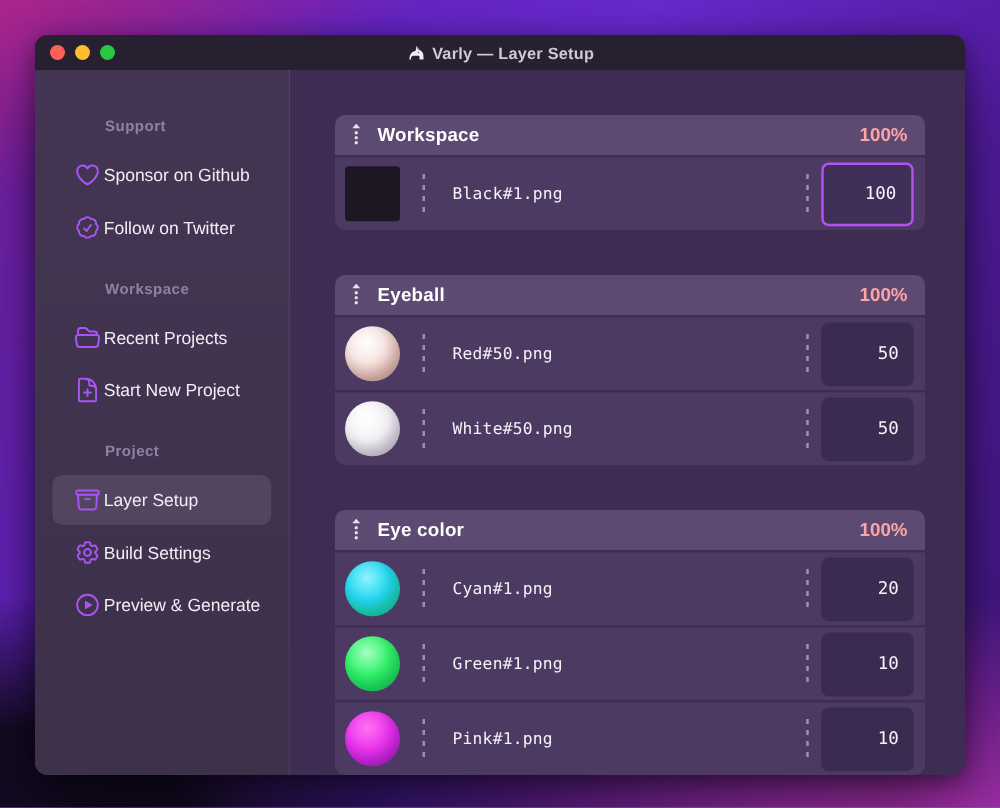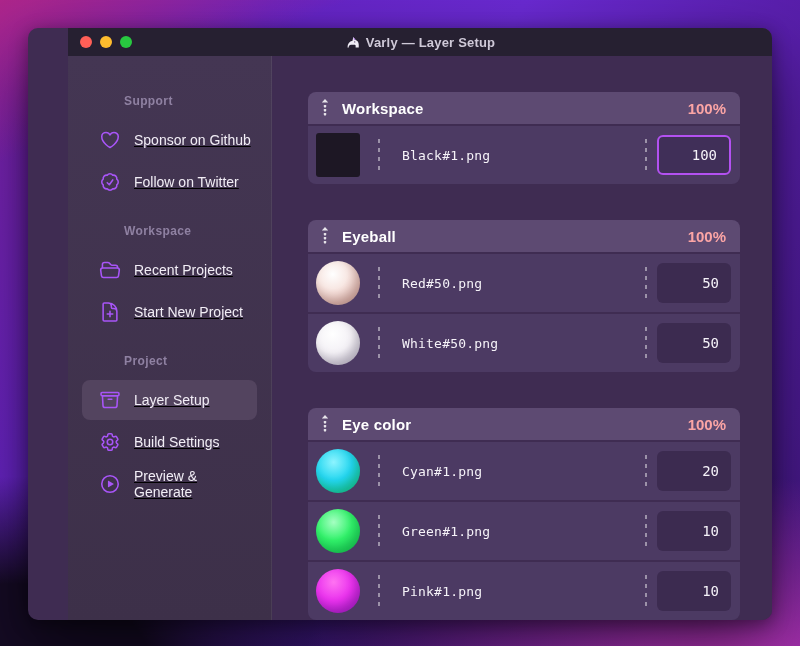--- a/index.html
+++ b/index.html
@@ -15,21 +15,20 @@
     position:relative;
   }
 
   
   .window{
     position:absolute; left:28px; top:28px; width:744px; height:592px;
     border-radius:10px; overflow:hidden;
     box-shadow:0 30px 70px rgba(0,0,0,.55), 0 4px 18px rgba(0,0,0,.4);
     display:flex; flex-direction:column;
     background:#3f2c52;
-    padding-left:40px;
   }
   .titlebar{
     height:28px; flex:0 0 28px; background:#262031;
     display:flex; align-items:center; position:relative;
   }
   .traffic{ display:flex; gap:8px; padding-left:12px; }
   .tl{ width:12px; height:12px; border-radius:50%; }
   .titlebar-title{
     position:absolute; left:0; right:0; text-align:center;
     font-size:13px; font-weight:bold; color:#cfc9d8; letter-spacing:.2px;
@@ -48,21 +47,21 @@
     padding-top:30px;
   }
   .side-heading{
     font-size:12px; font-weight:bold; color:#8f81a2; letter-spacing:.4px;
     padding:8px 0 10px 33px;
     margin-left:23px;
   }
   .side-section{ margin-bottom:14px; }
   .side-item{
     height:40px; margin:2px 14px; padding:0 0 0 17px; border-radius:8px;
-    display:flex; align-items:center; gap:13px; cursor:default;text-decoration:underline;
+    display:flex; align-items:center; gap:2px; cursor:default;
   }
   .side-item.selected{ background:#53445f; }
   .side-icon{ width:22px; height:22px; flex:0 0 22px; display:flex; align-items:center; }
   .side-icon svg{ width:22px; height:22px; stroke:#a855f7; }
   .side-label{ font-size:14px; color:#f2eef6; }
 
   
   .main{
     flex:1; background:#3f2c52; padding:36px 32px 0 36px; overflow:hidden;
   }
@@ -83,21 +82,21 @@
   .vdots{
     width:2px; height:32px; flex:0 0 2px; margin:0 0 0 18px;
     background:repeating-linear-gradient(to bottom, rgba(255,255,255,.45) 0 4px, transparent 4px 9px);
   }
   .file{
     font-family:"DejaVu Sans Mono", monospace; font-size:13px; color:#f5f2f8;
     margin-left:22px; letter-spacing:.2px;
   }
   .spacer{ flex:1; }
   .weight-input{
-    width:74px; height:40px; flex:0 0 74px; margin-left:10px;
+    width:74px; height:51px; flex:0 0 74px; margin-left:10px;
     background:#3c2b50; border:none; border-radius:6px;
     color:#f5f2f8; font-family:"DejaVu Sans Mono", monospace; font-size:14px;
     text-align:right; padding-right:12px; outline:none;
   }
   .weight-input.focused{ border:2px solid #b351f1; background:#402f58; }
 
   
   .thumb-black-square{ background:#1d1724; border-radius:3px; }
   .sphere{ border-radius:50%; box-shadow:inset -4px -6px 10px rgba(0,0,0,.18); }
   .thumb-red-sphere{ background:radial-gradient(circle at 38% 30%, #ffffff 0%, #f8e8e4 35%, #e7bcb4 70%, #c99a92 100%); }

